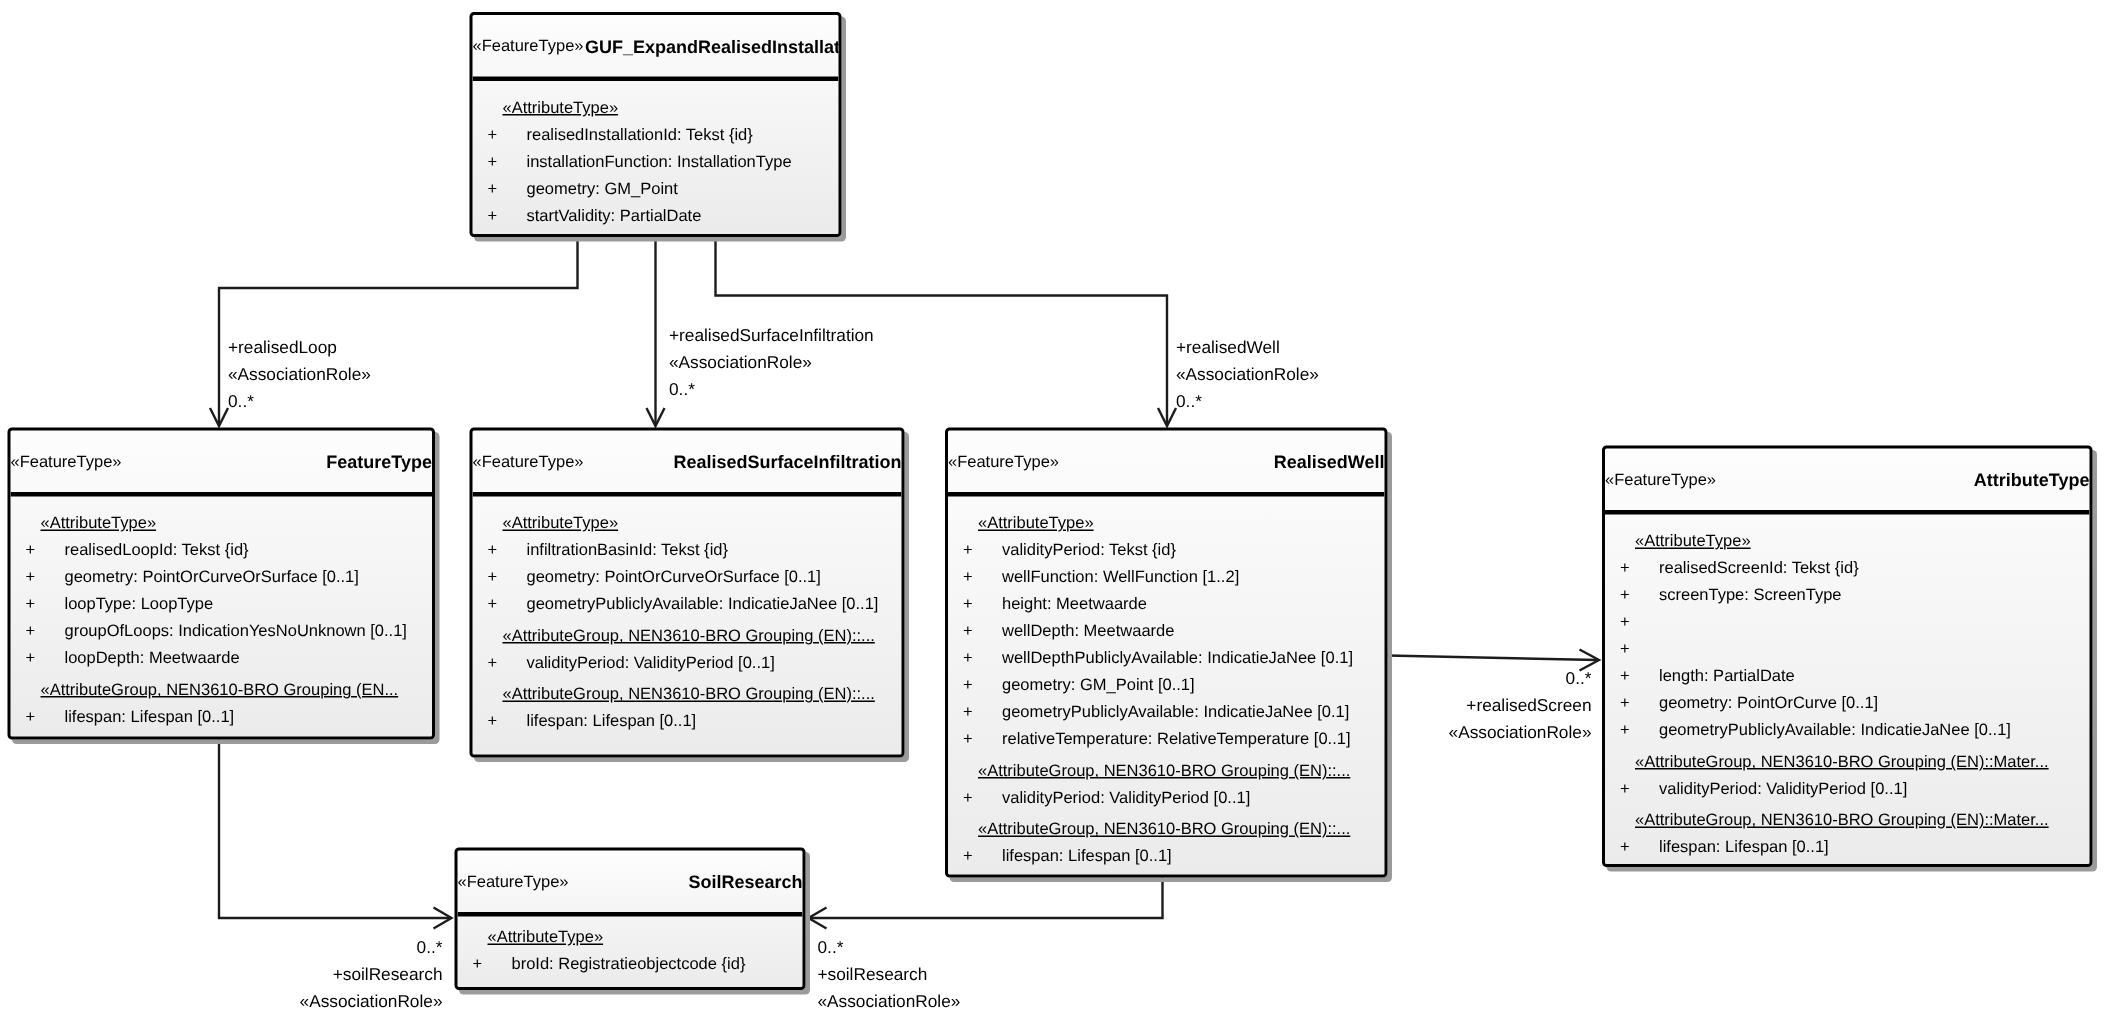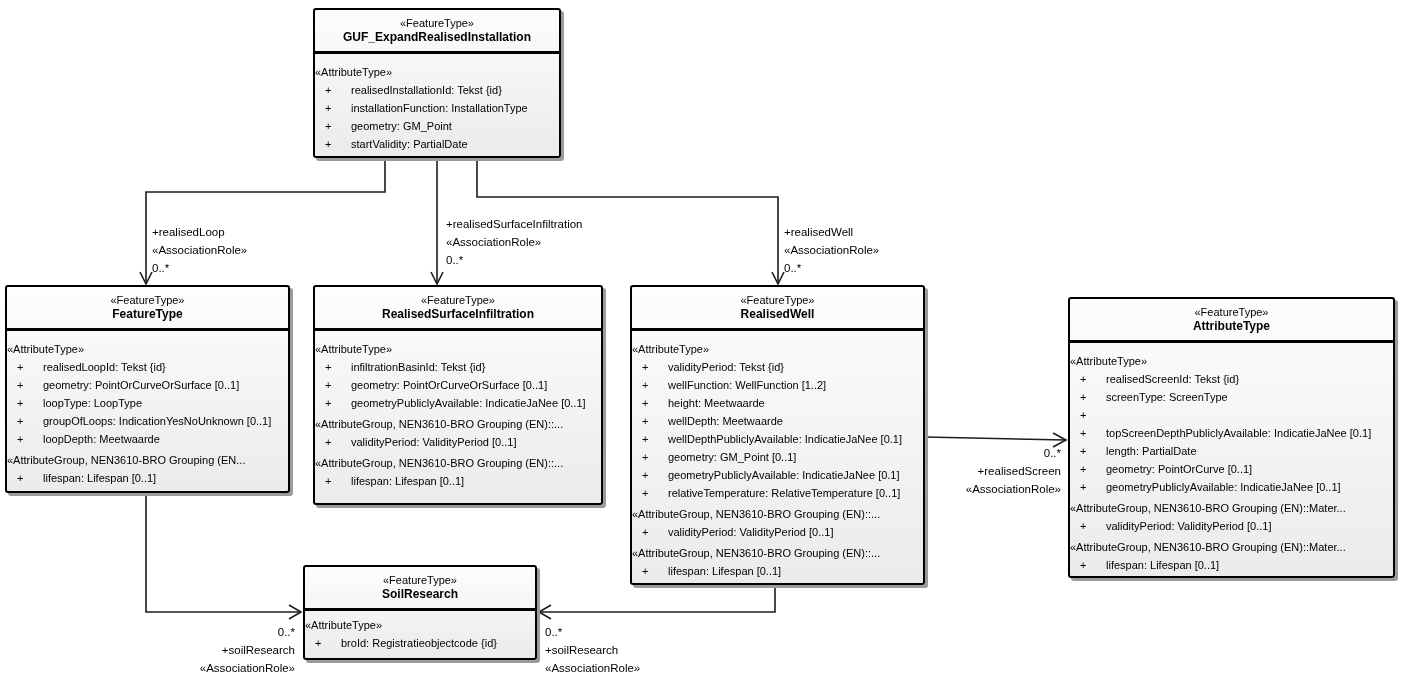--- a/index.html
+++ b/index.html
@@ -21,30 +21,30 @@
   .uml-class{
     position:absolute;box-sizing:border-box;
     border:2px solid var(--box-border);border-radius:3px;
     background:linear-gradient(to bottom,var(--box-fill-start),var(--box-fill-end));
     box-shadow:3px 3px 0 var(--shadow);
     overflow:hidden;
   }
   .uml-title{
     box-sizing:border-box;height:44px;
     border-bottom:3px solid var(--box-border);
-    display:flex;flex-direction:column;justify-content:center;align-items:center;
+    display:flex;flex-direction:row;justify-content:space-between;align-items:center;
     gap:1px;
   }
   .uml-title .stereo{font-size:11px;}
   .uml-title .cname{font-size:12px;font-weight:bold;}
   .attrs{padding:9px 4px 4px 0;}
   .row{height:18px;line-height:18px;font-size:11px;white-space:nowrap;overflow:hidden;display:flex;}
   .row .vis{width:26px;padding-left:10px;flex:0 0 auto;}
   .row .txt{flex:1 1 auto;}
-  .stereo-row{}
+  .stereo-row{padding-left:20px;text-decoration:underline;}
   .stereo-row.gap{margin-top:3px;}
   .assoc-label{position:absolute;font-size:11.5px;line-height:18px;white-space:nowrap;}
   .assoc-label.right{text-align:right;}
 </style>
 </head>
 <body>
 
 <div class="canvas">
 
   <svg class="connector-layer" viewBox="0 0 1406 684">
@@ -232,21 +232,20 @@
         </div>
         <div class="row">
           <span class="vis">+</span>
           <span class="txt">screenType: ScreenType</span>
         </div>
         <div class="row">
           <span class="vis">+</span>
         </div>
         <div class="row">
           <span class="vis">+</span>
-          <span class="txt">topScreenDepthPubliclyAvailable: IndicatieJaNee [0.1]</span>
         </div>
         <div class="row">
           <span class="vis">+</span>
           <span class="txt">length: PartialDate</span>
         </div>
         <div class="row">
           <span class="vis">+</span>
           <span class="txt">geometry: PointOrCurve [0..1]</span>
         </div>
         <div class="row">

